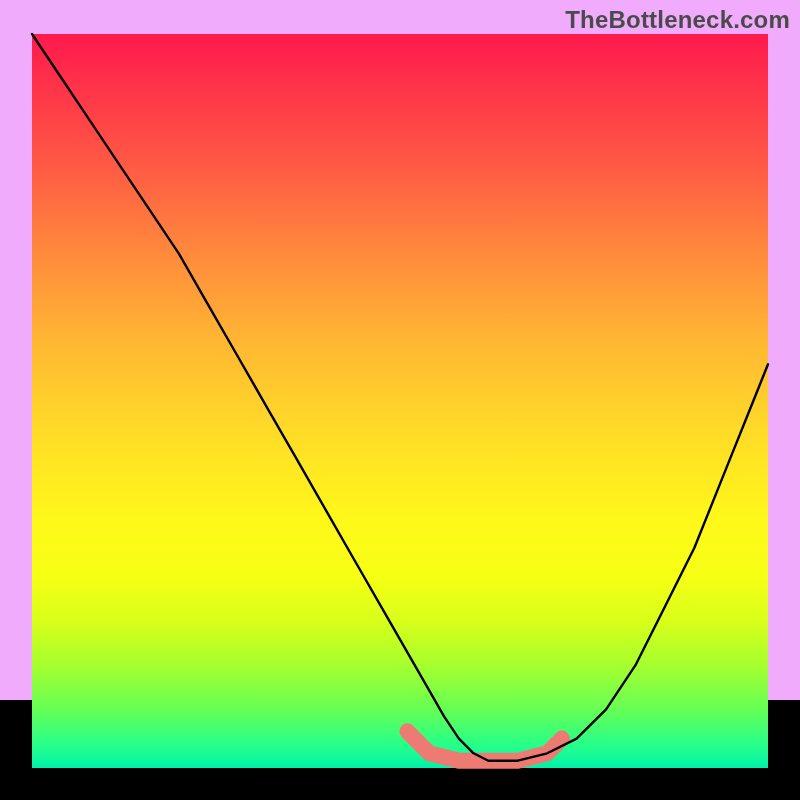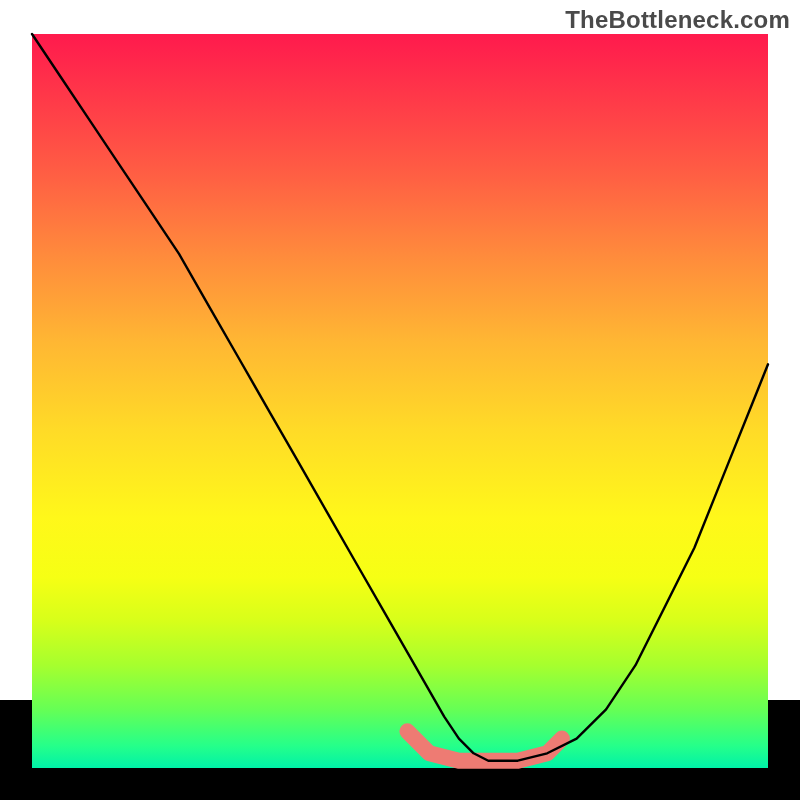--- a/index.html
+++ b/index.html
@@ -8,21 +8,21 @@
     width: 800px;
     height: 800px;
     background: #000;
     overflow: hidden;
     font-family: Arial, Helvetica, sans-serif;
   }
   .frame {
     position: relative;
     width: 800px;
     height: 700px;
-    background: #ffffff;
+    background: #f0abfc;
   }
   .watermark {
     position: absolute;
     top: 6px;
     right: 10px;
     color: #4a4a4a;
     font-size: 24px;
     font-weight: 600;
     letter-spacing: 0.2px;
   }

